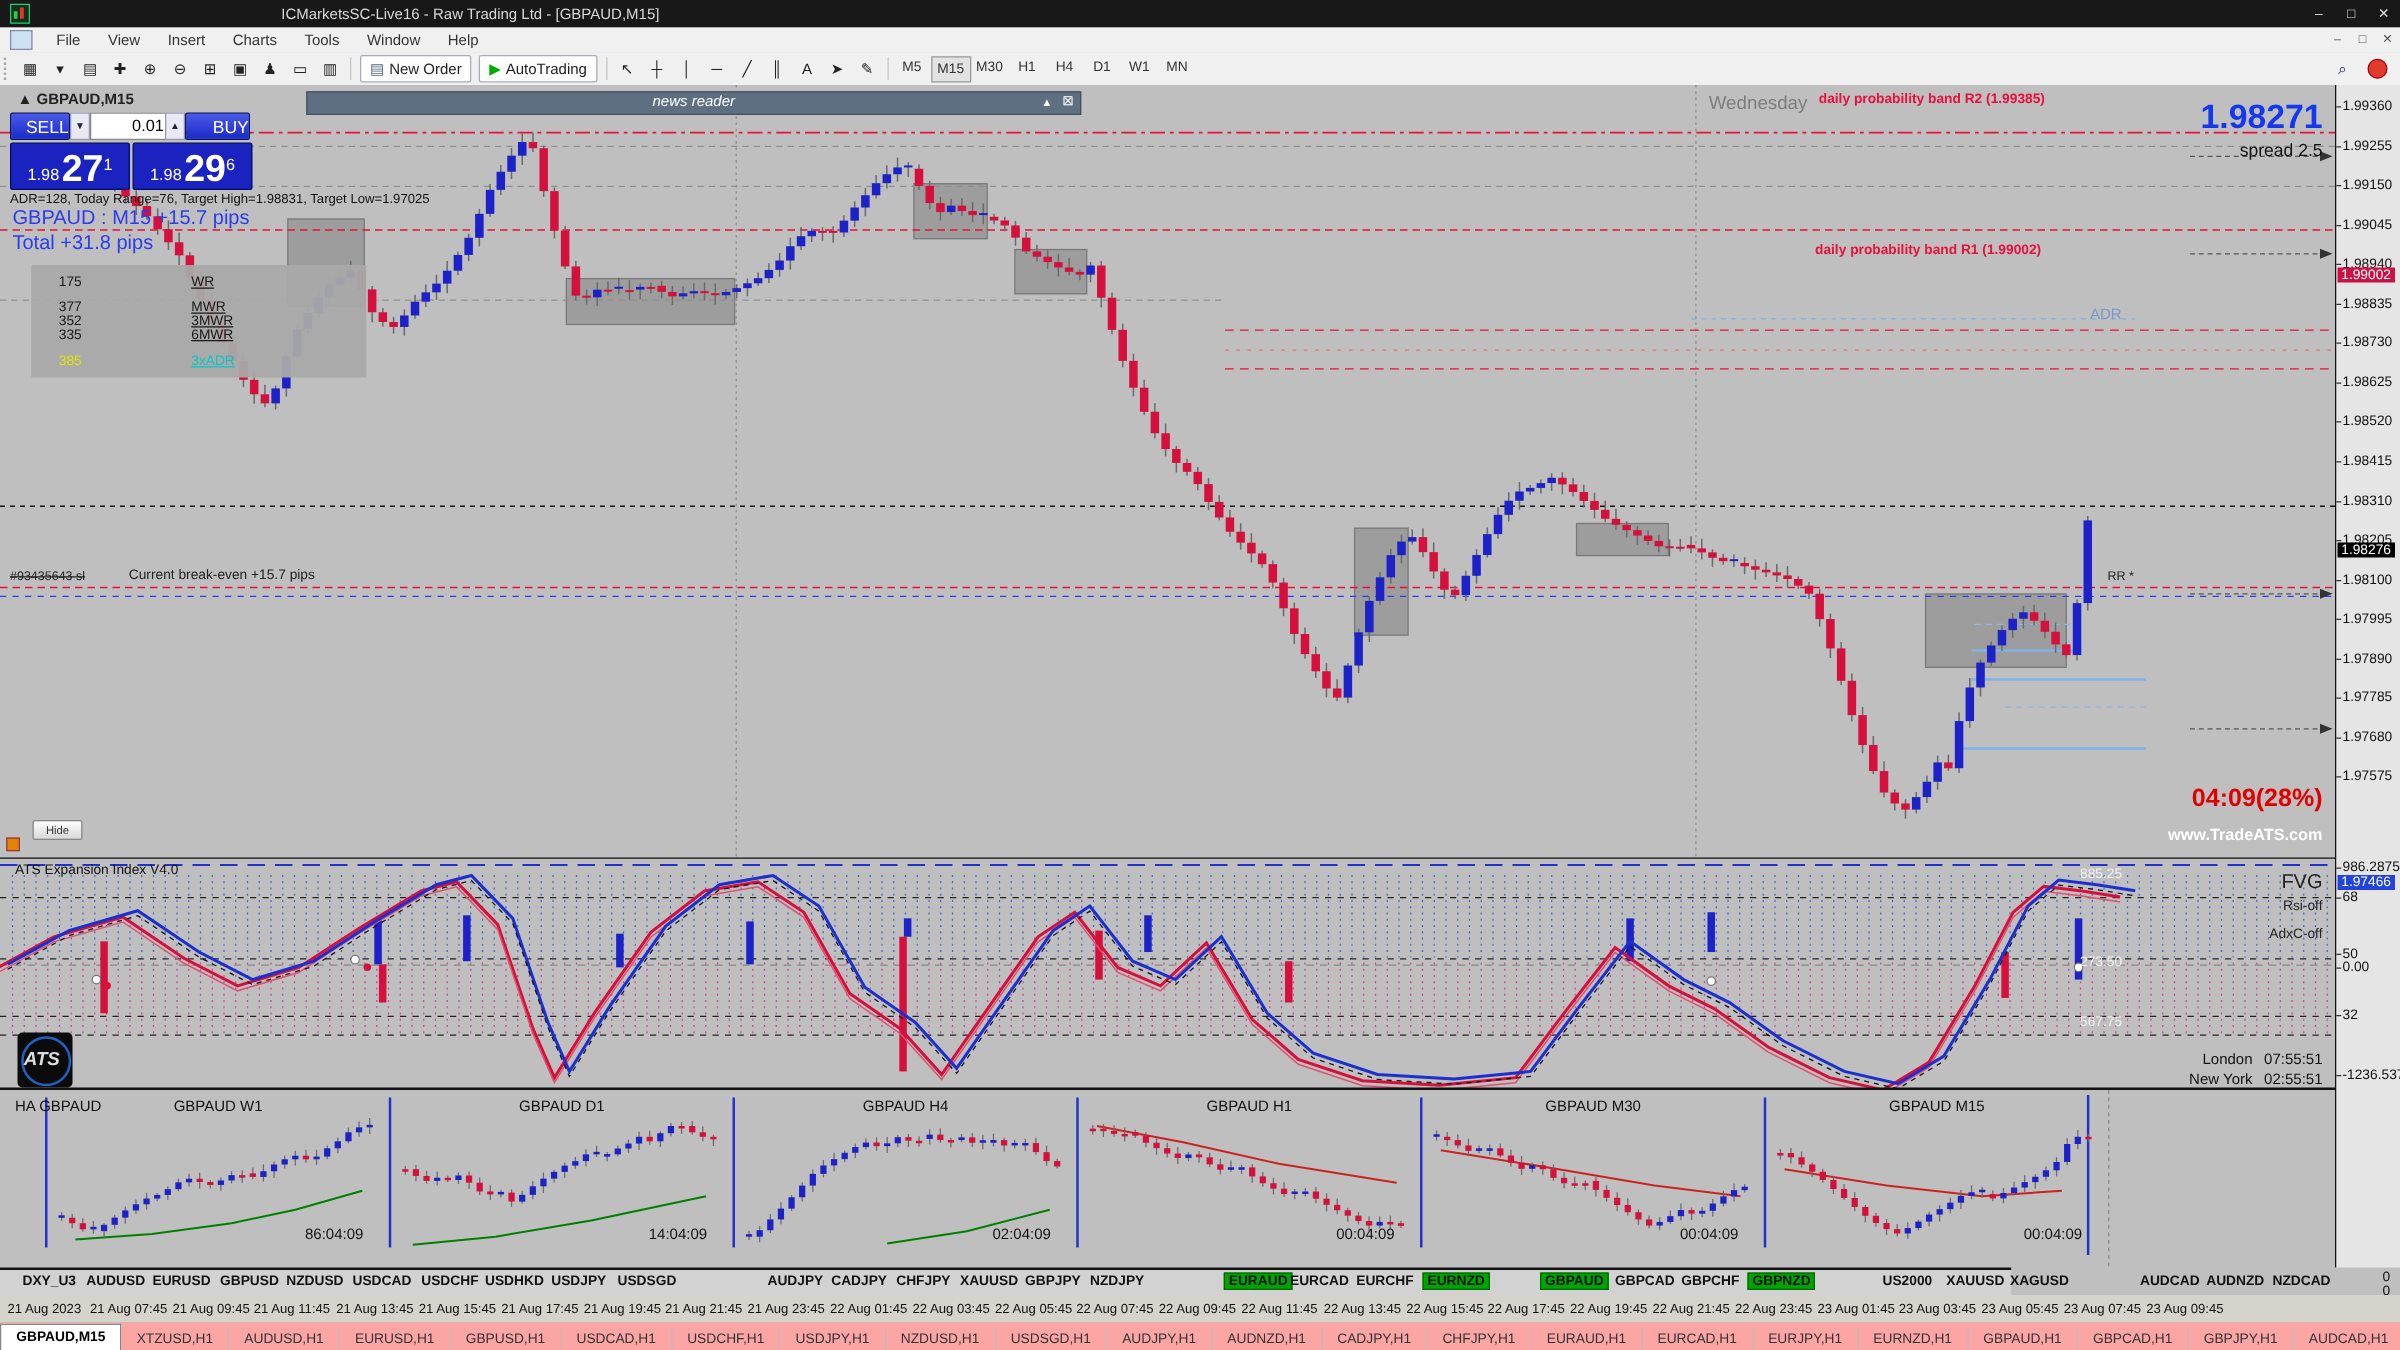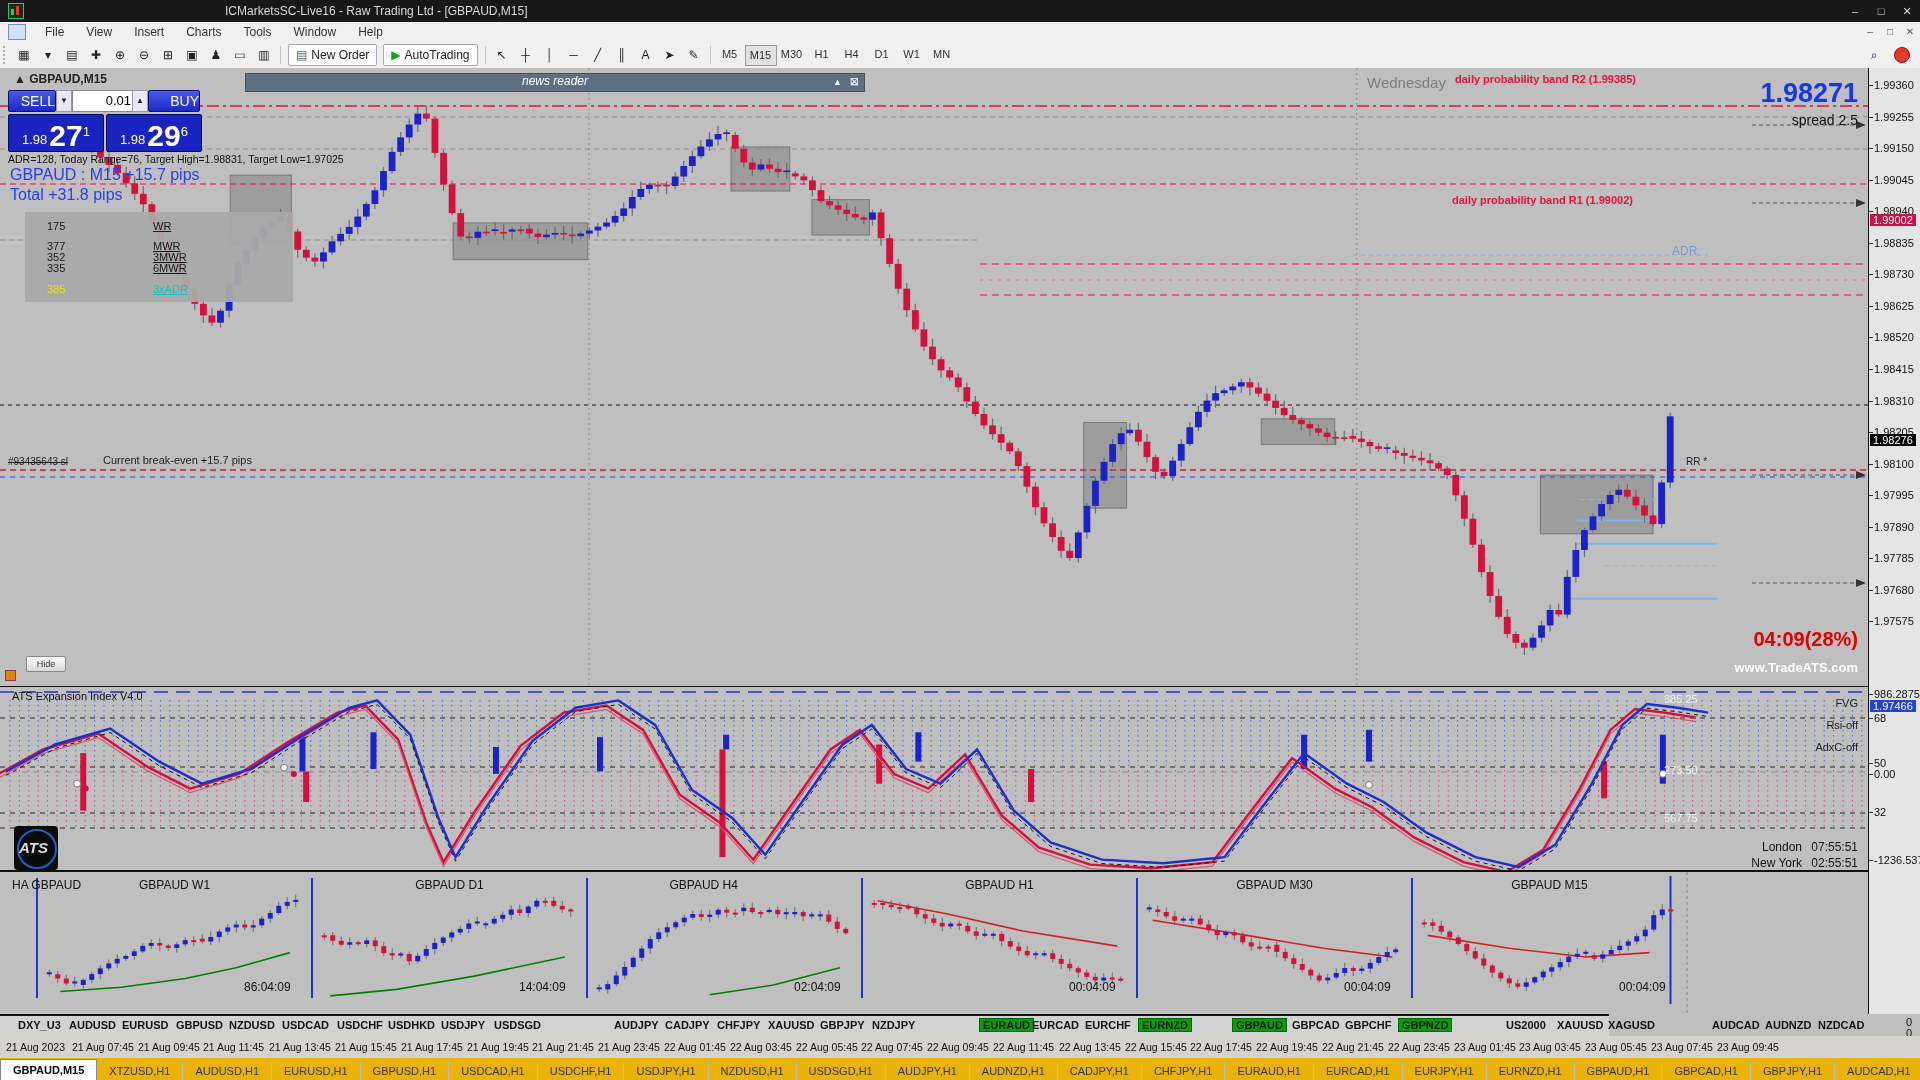--- a/index.html
+++ b/index.html
@@ -60,21 +60,21 @@
   #ats-logo span{position:absolute;left:5px;top:13px;color:#ddd;font-weight:bold;font-style:italic;font-size:15px;}
   #ats-logo:before{content:"";position:absolute;left:3px;top:3px;width:36px;height:36px;border:2px solid #1e63c4;border-radius:50%;}
   
   #ticker-row{left:0;top:1014px;width:1609px;height:22px;background:#d2d2d2;border-top:2px solid #111;
               border-bottom:1px solid #111;font-size:11px;font-weight:bold;color:#111;}
   .sym{position:absolute;top:3px;}
   .sym.green{background:#00a400;border:1px solid #006400;padding:0 3px;top:2px;}
   #time-axis{left:0;top:1036px;width:1920px;height:22px;background:#d6d3cc;font-size:10.5px;color:#111;
              border-bottom:1px solid #aaa;}
   .tlabel{position:absolute;top:5px;}
-  #tab-bar{left:0;top:1058px;width:1920px;height:22px;background:#eab308;display:flex;align-items:flex-end;}
+  #tab-bar{left:0;top:1058px;width:1920px;height:22px;background:#fca5a5;display:flex;align-items:flex-end;}
   .tab{height:18px;line-height:18px;padding:0 12px;font-size:11px;color:#333;border-right:1px solid #bbb;}
   .tab.active{background:#fff;border:1px solid #888;border-bottom:none;font-weight:bold;color:#000;height:20px;line-height:20px;}
 </style>
 </head>
 <body>
 
 <div id="root">
 
   <div id="titlebar" class="abs">
     <span id="app-icon"></span>
@@ -1421,40 +1421,40 @@
     <div class="ovl" style="left:8px;top:388px;font-size:10px;color:#222;text-decoration:line-through">#93435643 sl</div>
     <div class="ovl" style="left:103px;top:386px;font-size:11px;color:#222">Current break-even +15.7 pips</div>
     <div class="ovl" style="left:1686px;top:388px;font-size:10px;color:#222">RR *</div>
 
     <div id="hide-btn" style="left:26px;top:588px;width:38px;height:14px;line-height:14px">Hide</div>
     <div class="ovl" style="left:5px;top:602px;width:9px;height:9px;background:#e08400;border:1px solid #935"></div>
     <div class="ovl" style="right:62px;top:560px;font-size:20px;font-weight:bold;color:#e00000">04:09(28%)</div>
     <div class="ovl" style="right:62px;top:592px;font-size:13px;font-weight:bold;color:#fff">www.TradeATS.com</div>
 
     <div class="ovl" style="left:12px;top:622px;font-size:11px;color:#111">ATS Expansion Index V4.0</div>
-    <div class="ovl" style="right:62px;top:629px;font-size:11px;color:#222">FVG</div>
+    <div class="ovl" style="right:62px;top:629px;font-size:16px;color:#222">FVG</div>
     <div class="ovl" style="right:62px;top:651px;font-size:11px;color:#222">Rsi-off</div>
     <div class="ovl" style="right:62px;top:673px;font-size:11px;color:#222">AdxC-off</div>
     <div id="ind-levels"></div>
     <div id="ats-logo" style="left:14px;top:758px">
         <span>ATS</span>
       </div>
 
     <div class="ovl" style="right:118px;top:772px;font-size:12px;color:#111;text-align:right">London</div>
     <div class="ovl" style="right:62px;top:772px;font-size:12px;color:#111">07:55:51</div>
     <div class="ovl" style="right:118px;top:788px;font-size:12px;color:#111;text-align:right">New York</div>
     <div class="ovl" style="right:62px;top:788px;font-size:12px;color:#111">02:55:51</div>
 
     <div class="ovl" style="left:12px;top:810px;font-size:12px;color:#111">HA GBPAUD</div>
     <div id="mini-labels">
         <div class="ovl" style="left:119.5px;top:810px;width:110px;text-align:center;font-size:12px;color:#111">GBPAUD W1</div>
     <div class="ovl" style="left:244px;top:912px;font-size:12px;color:#111">86:04:09</div>
         <div class="ovl" style="left:394.5px;top:810px;width:110px;text-align:center;font-size:12px;color:#111">GBPAUD D1</div>
     <div class="ovl" style="left:519px;top:912px;font-size:12px;color:#111">14:04:09</div>
-        <div class="ovl" style="left:669.5px;top:810px;width:110px;font-size:12px;color:#111">GBPAUD H4</div>
+        <div class="ovl" style="left:669.5px;top:810px;width:110px;text-align:center;font-size:12px;color:#111">GBPAUD H4</div>
     <div class="ovl" style="left:794px;top:912px;font-size:12px;color:#111">02:04:09</div>
         <div class="ovl" style="left:944.5px;top:810px;width:110px;text-align:center;font-size:12px;color:#111">GBPAUD H1</div>
     <div class="ovl" style="left:1069px;top:912px;font-size:12px;color:#111">00:04:09</div>
         <div class="ovl" style="left:1219.5px;top:810px;width:110px;text-align:center;font-size:12px;color:#111">GBPAUD M30</div>
     <div class="ovl" style="left:1344px;top:912px;font-size:12px;color:#111">00:04:09</div>
         <div class="ovl" style="left:1494.5px;top:810px;width:110px;text-align:center;font-size:12px;color:#111">GBPAUD M15</div>
     <div class="ovl" style="left:1619px;top:912px;font-size:12px;color:#111">00:04:09</div>
       </div>
     <div class="ovl" style="right:8px;top:912px;font-size:11px;color:#111">0.00</div>
 

